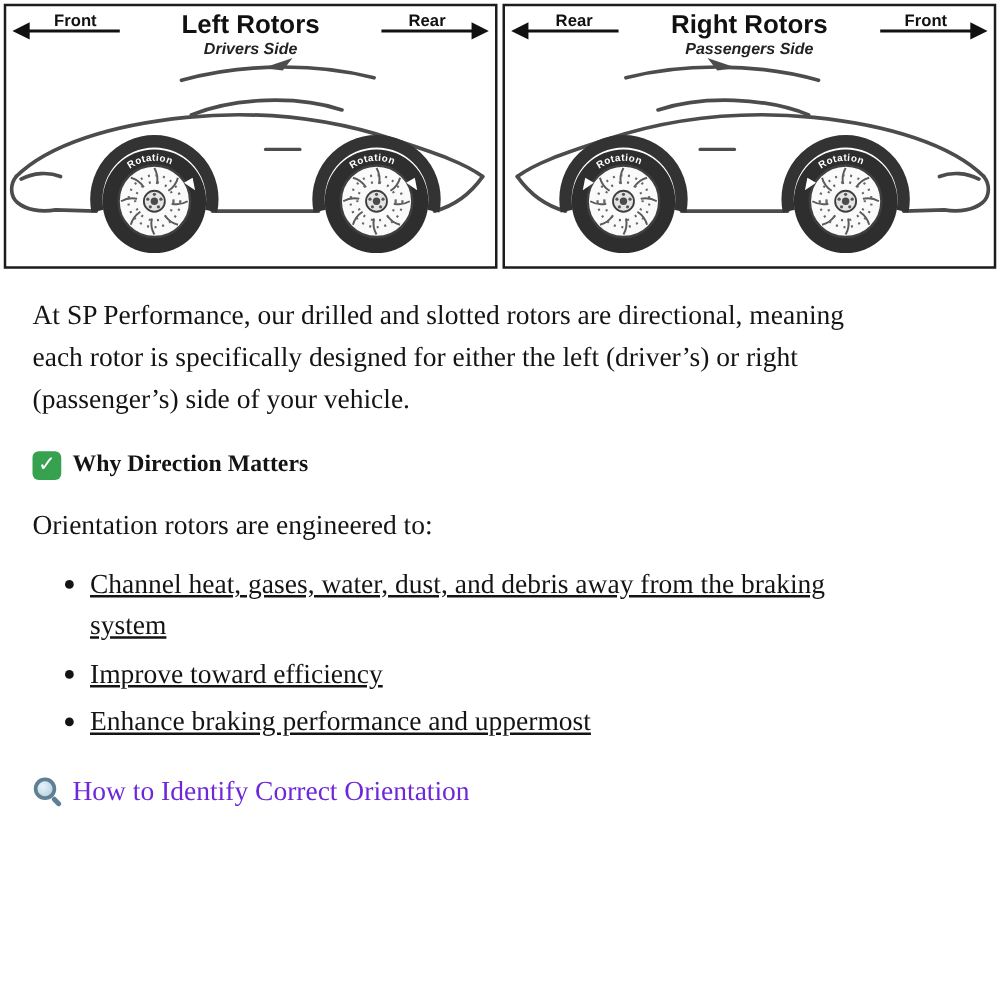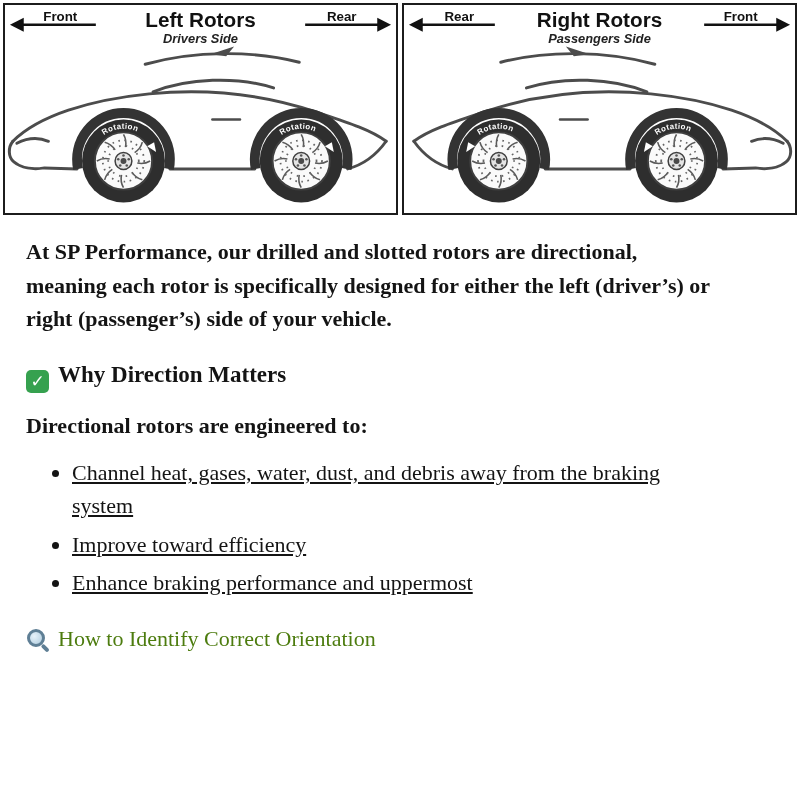--- a/index.html
+++ b/index.html
@@ -4,23 +4,23 @@
 <style>
   * { margin:0; padding:0; box-sizing:border-box; }
   html,body { background:#ffffff; width:800px; font-family:"Liberation Serif", serif; color:#141414; }
 
   
   .diagram { display:flex; gap:4px; padding:3px 3px 0 3px; }
   .panel  { width:50%; border:2px solid #1c1c1c; background:#fff; display:block; }
 
   
   .content { padding:14px 26px 10px 26px; font-size:22px; line-height:1.52; }
-  .content p  { max-width:690px; margin:6px 0 14px 0;font-weight:bold; }
-  .heading-bold { font-size:23px; font-weight:bold; margin:22px 0 16px 0; display:flex; align-items:flex-end; }
-  .heading-plain { font-size:22px; font-weight:400; color:#4d7c0f; margin:22px 0 14px 0; display:flex; align-items:center; }
+  .content p  { max-width:690px; margin:6px 0 14px 0; }
+  .heading-bold { font-size:19px; font-weight:bold; margin:22px 0 16px 0; display:flex; align-items:center; }
+  .heading-plain { font-size:22px; font-weight:400; color:#6d28d9; margin:22px 0 14px 0; display:flex; align-items:center; }
   ul { margin:4px 0 18px 0; padding-left:46px; }
   li { max-width:648px; margin:5px 0;text-decoration:underline; }
 
   
   .check-icon { flex:0 0 auto; display:inline-block; width:23px; height:23px; background:#36a14f;
                 border-radius:5px; color:#fff; text-align:center; line-height:23px; font-size:17px;
                 font-family:"DejaVu Sans", sans-serif; margin-right:9px; }
   .check-icon::before { content:"\2713"; font-weight:bold; }
 
   
@@ -157,21 +157,21 @@
 
 <main class="content">
 
   <p>At SP Performance, our drilled and slotted rotors are directional, meaning each rotor is specifically designed for either the left (driver’s) or right (passenger’s) side of your vehicle.</p>
 
   <h2 class="heading-bold">
     <span class="check-icon"></span>
     <span>Why Direction Matters</span>
   </h2>
 
-  <p>Directional rotors are engineered to:</p>
+  <p>Orientation rotors are engineered to:</p>
 
   <ul>
     <li>Channel heat, gases, water, dust, and debris away from the braking system</li>
     <li>Improve toward efficiency</li>
     <li>Enhance braking performance and uppermost</li>
   </ul>
 
   <h3 class="heading-plain">
     <span class="magnifier-icon"></span>
     <span>How to Identify Correct Orientation</span>

